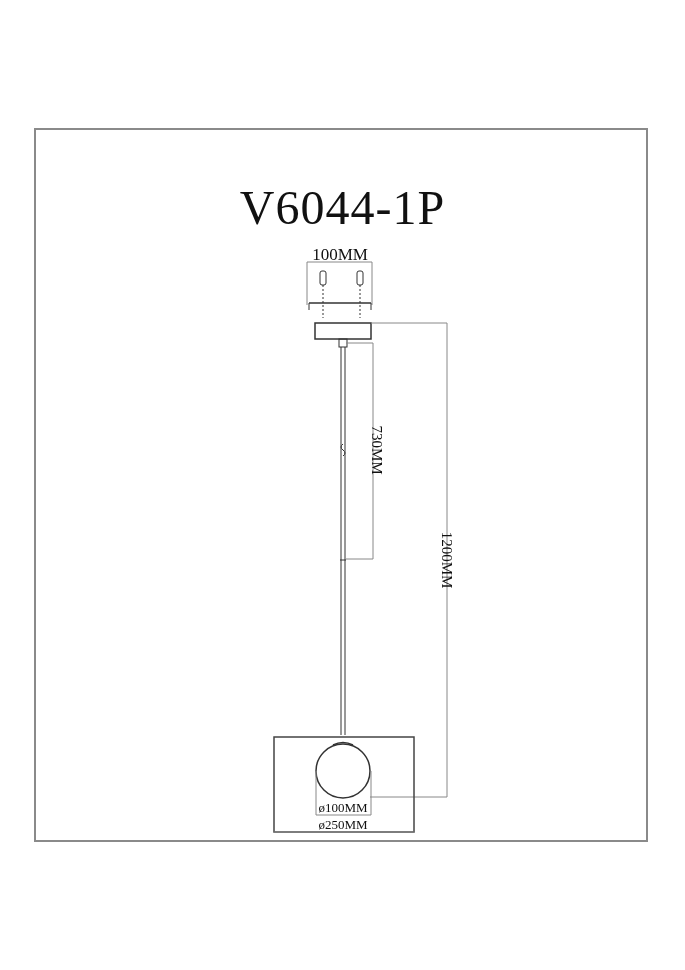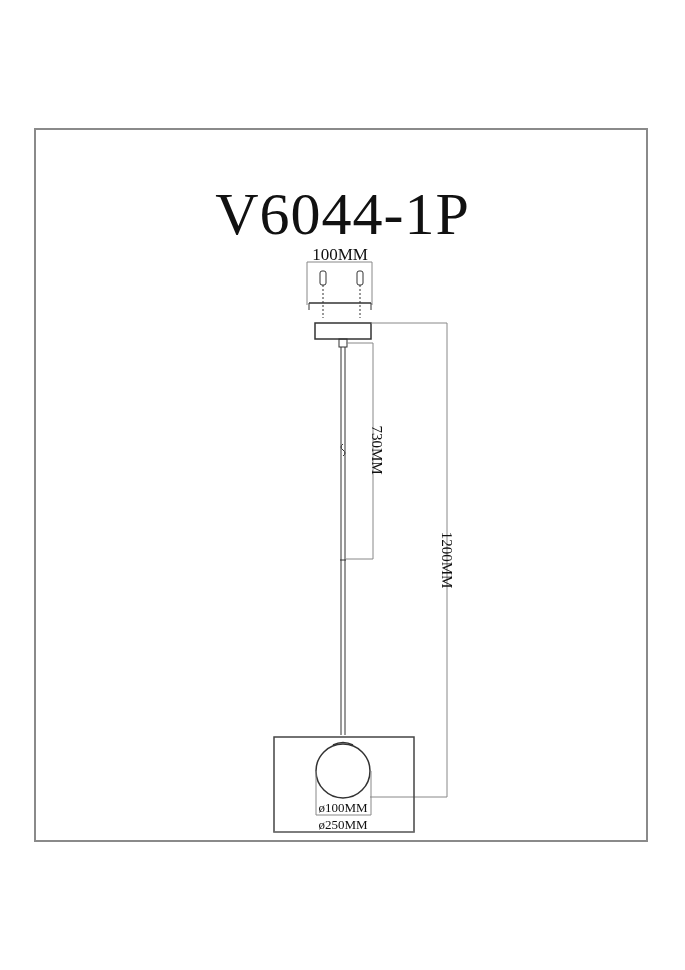--- a/index.html
+++ b/index.html
@@ -1,18 +1,18 @@
 <!DOCTYPE html>
 <html><head>
 <meta charset="utf-8">
 <style>
   html, body { margin:0; padding:0; background:#ffffff; }
   body { width:685px; height:970px; position:relative; overflow:hidden; font-family:"DejaVu Serif", serif; }
   .frame { position:absolute; left:34px; top:128px; width:614px; height:714px; border:2px solid #8a8a8a; box-sizing:border-box; }
-  .title { position:absolute; left:0; top:180px; width:685px; text-align:center; font-family:"Liberation Serif", serif; font-size:60px; color:#111; letter-spacing:1px; }
+  .title { position:absolute; left:0; top:180px; width:685px; text-align:center; font-family:"Liberation Serif", serif; font-size:48px; color:#111; letter-spacing:1px; }
   svg { position:absolute; left:0; top:0; }
   .dim { font-family:"Liberation Serif", serif; fill:#111; }
 </style>
 </head>
 <body>
 
 <div class="frame"></div>
 <div class="title">V6044-1P</div>
 
 <svg width="685" height="970" viewBox="0 0 685 970">

